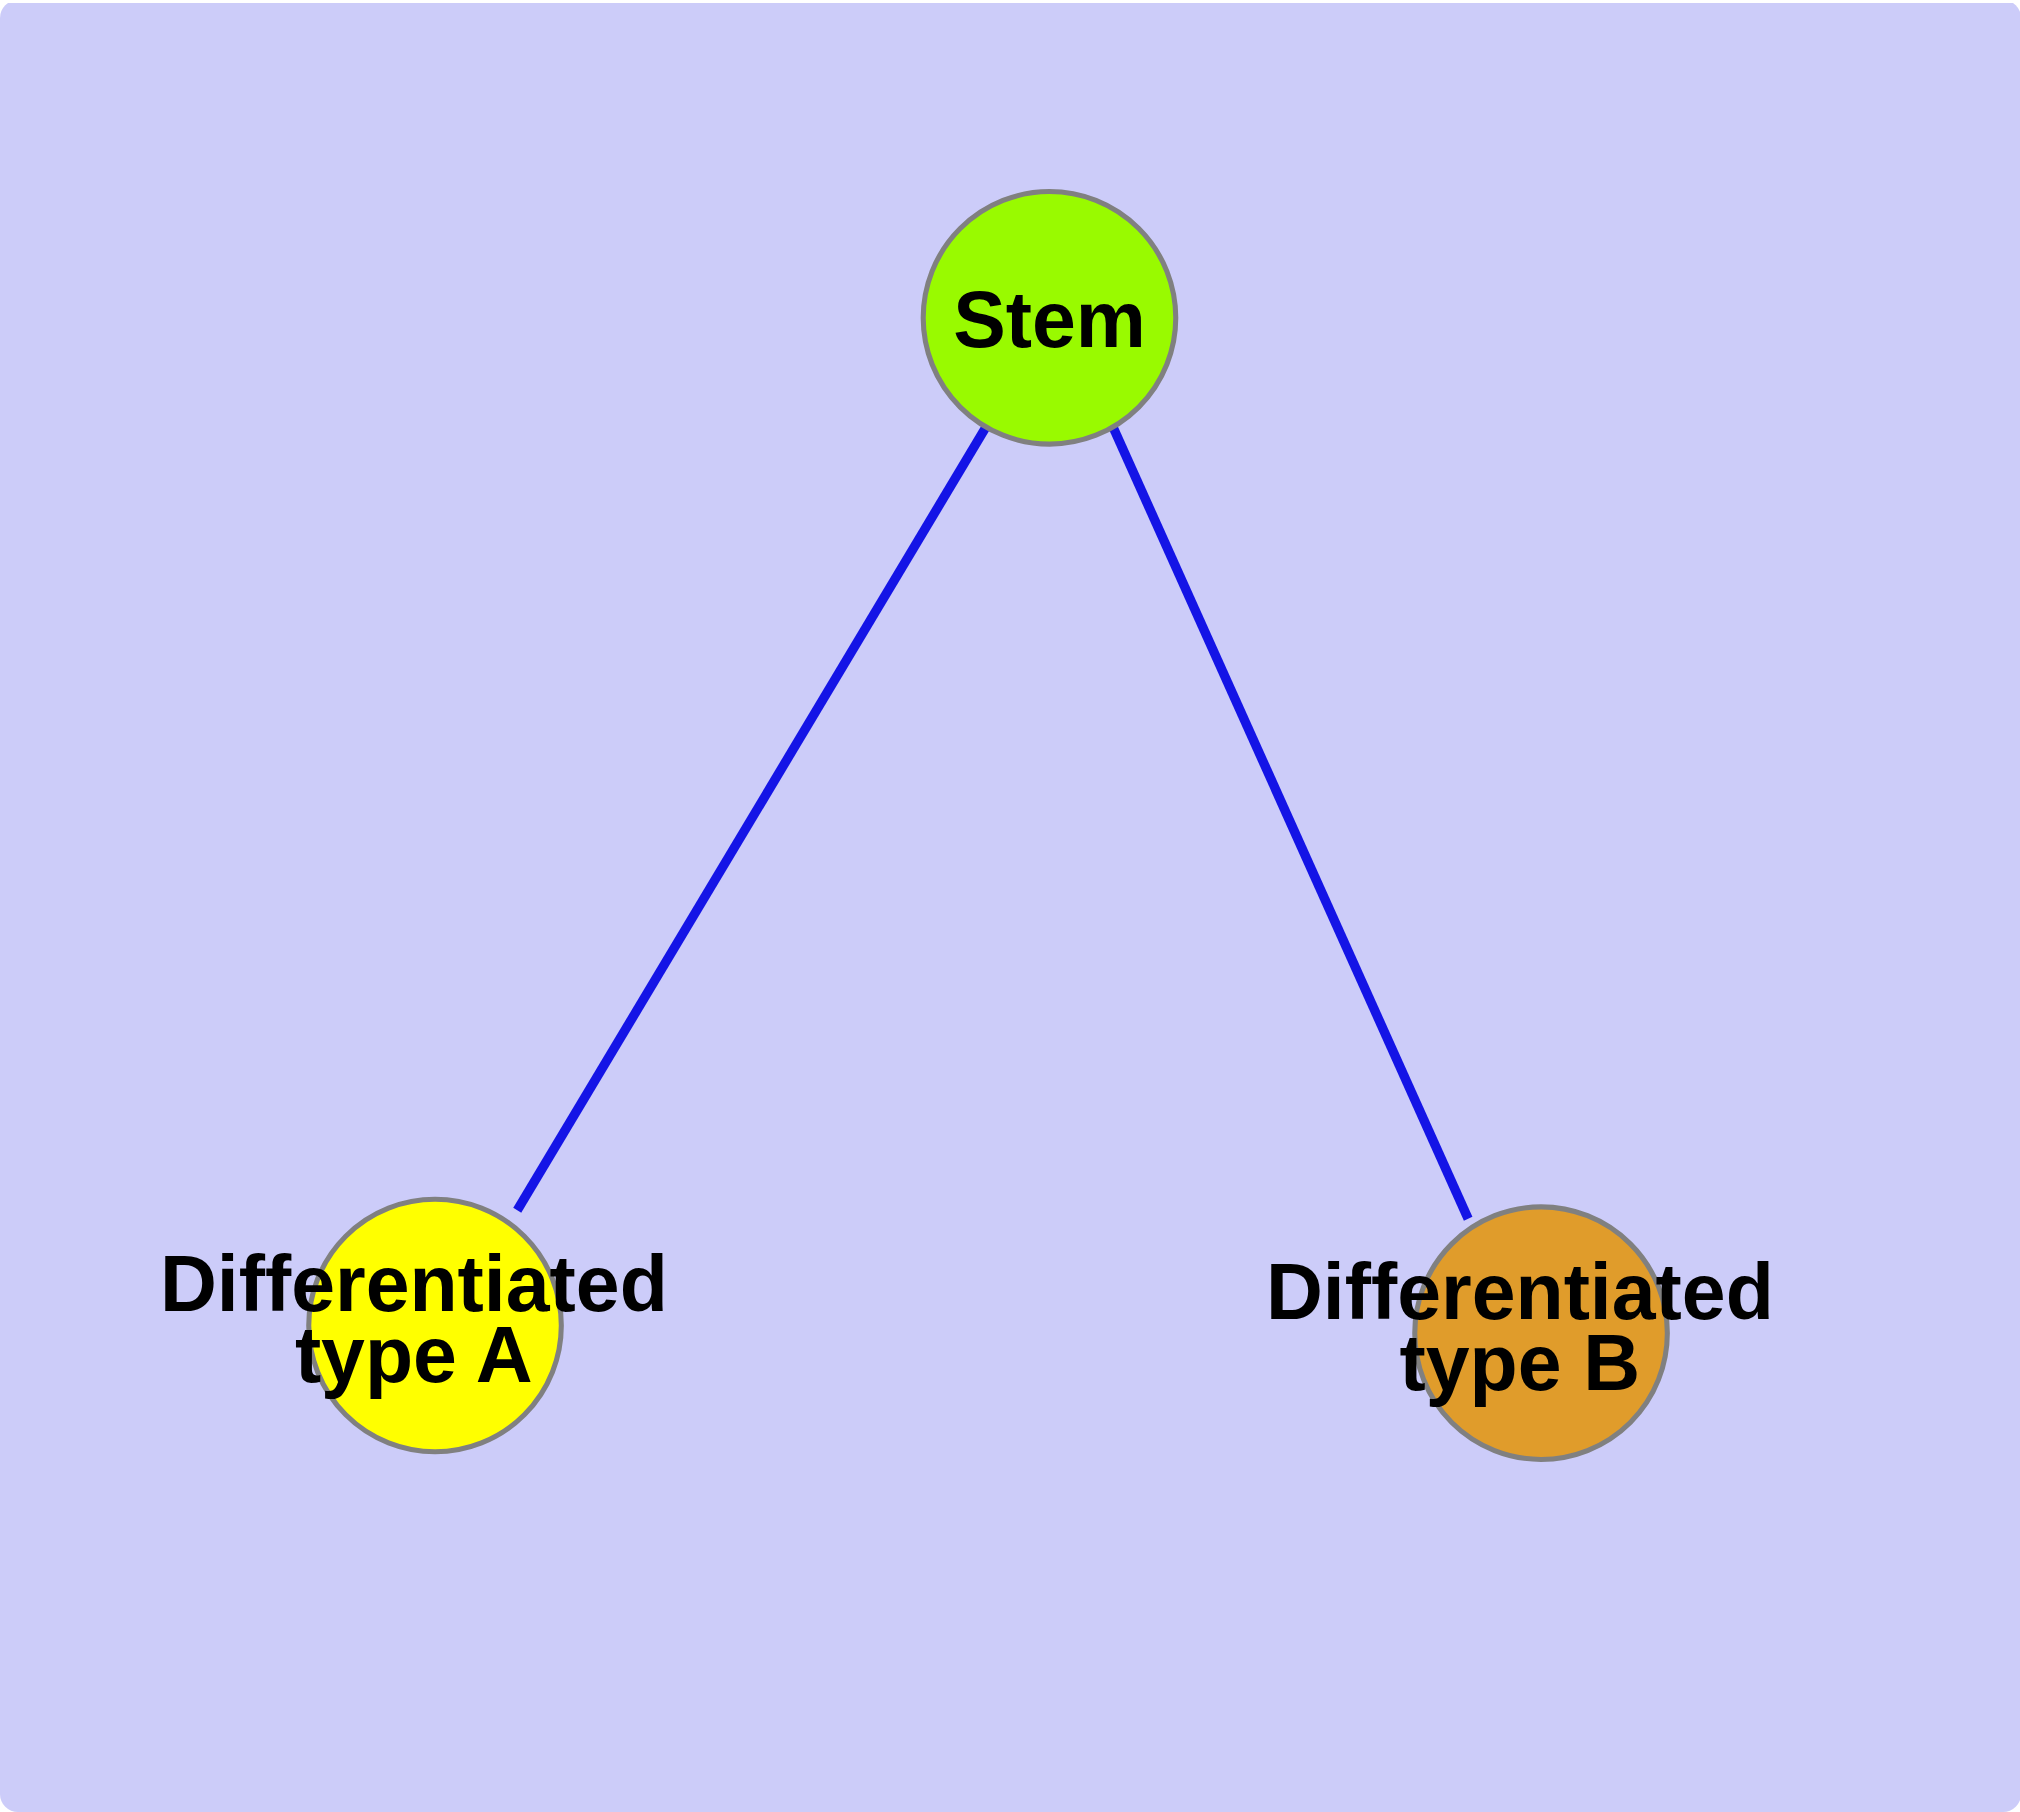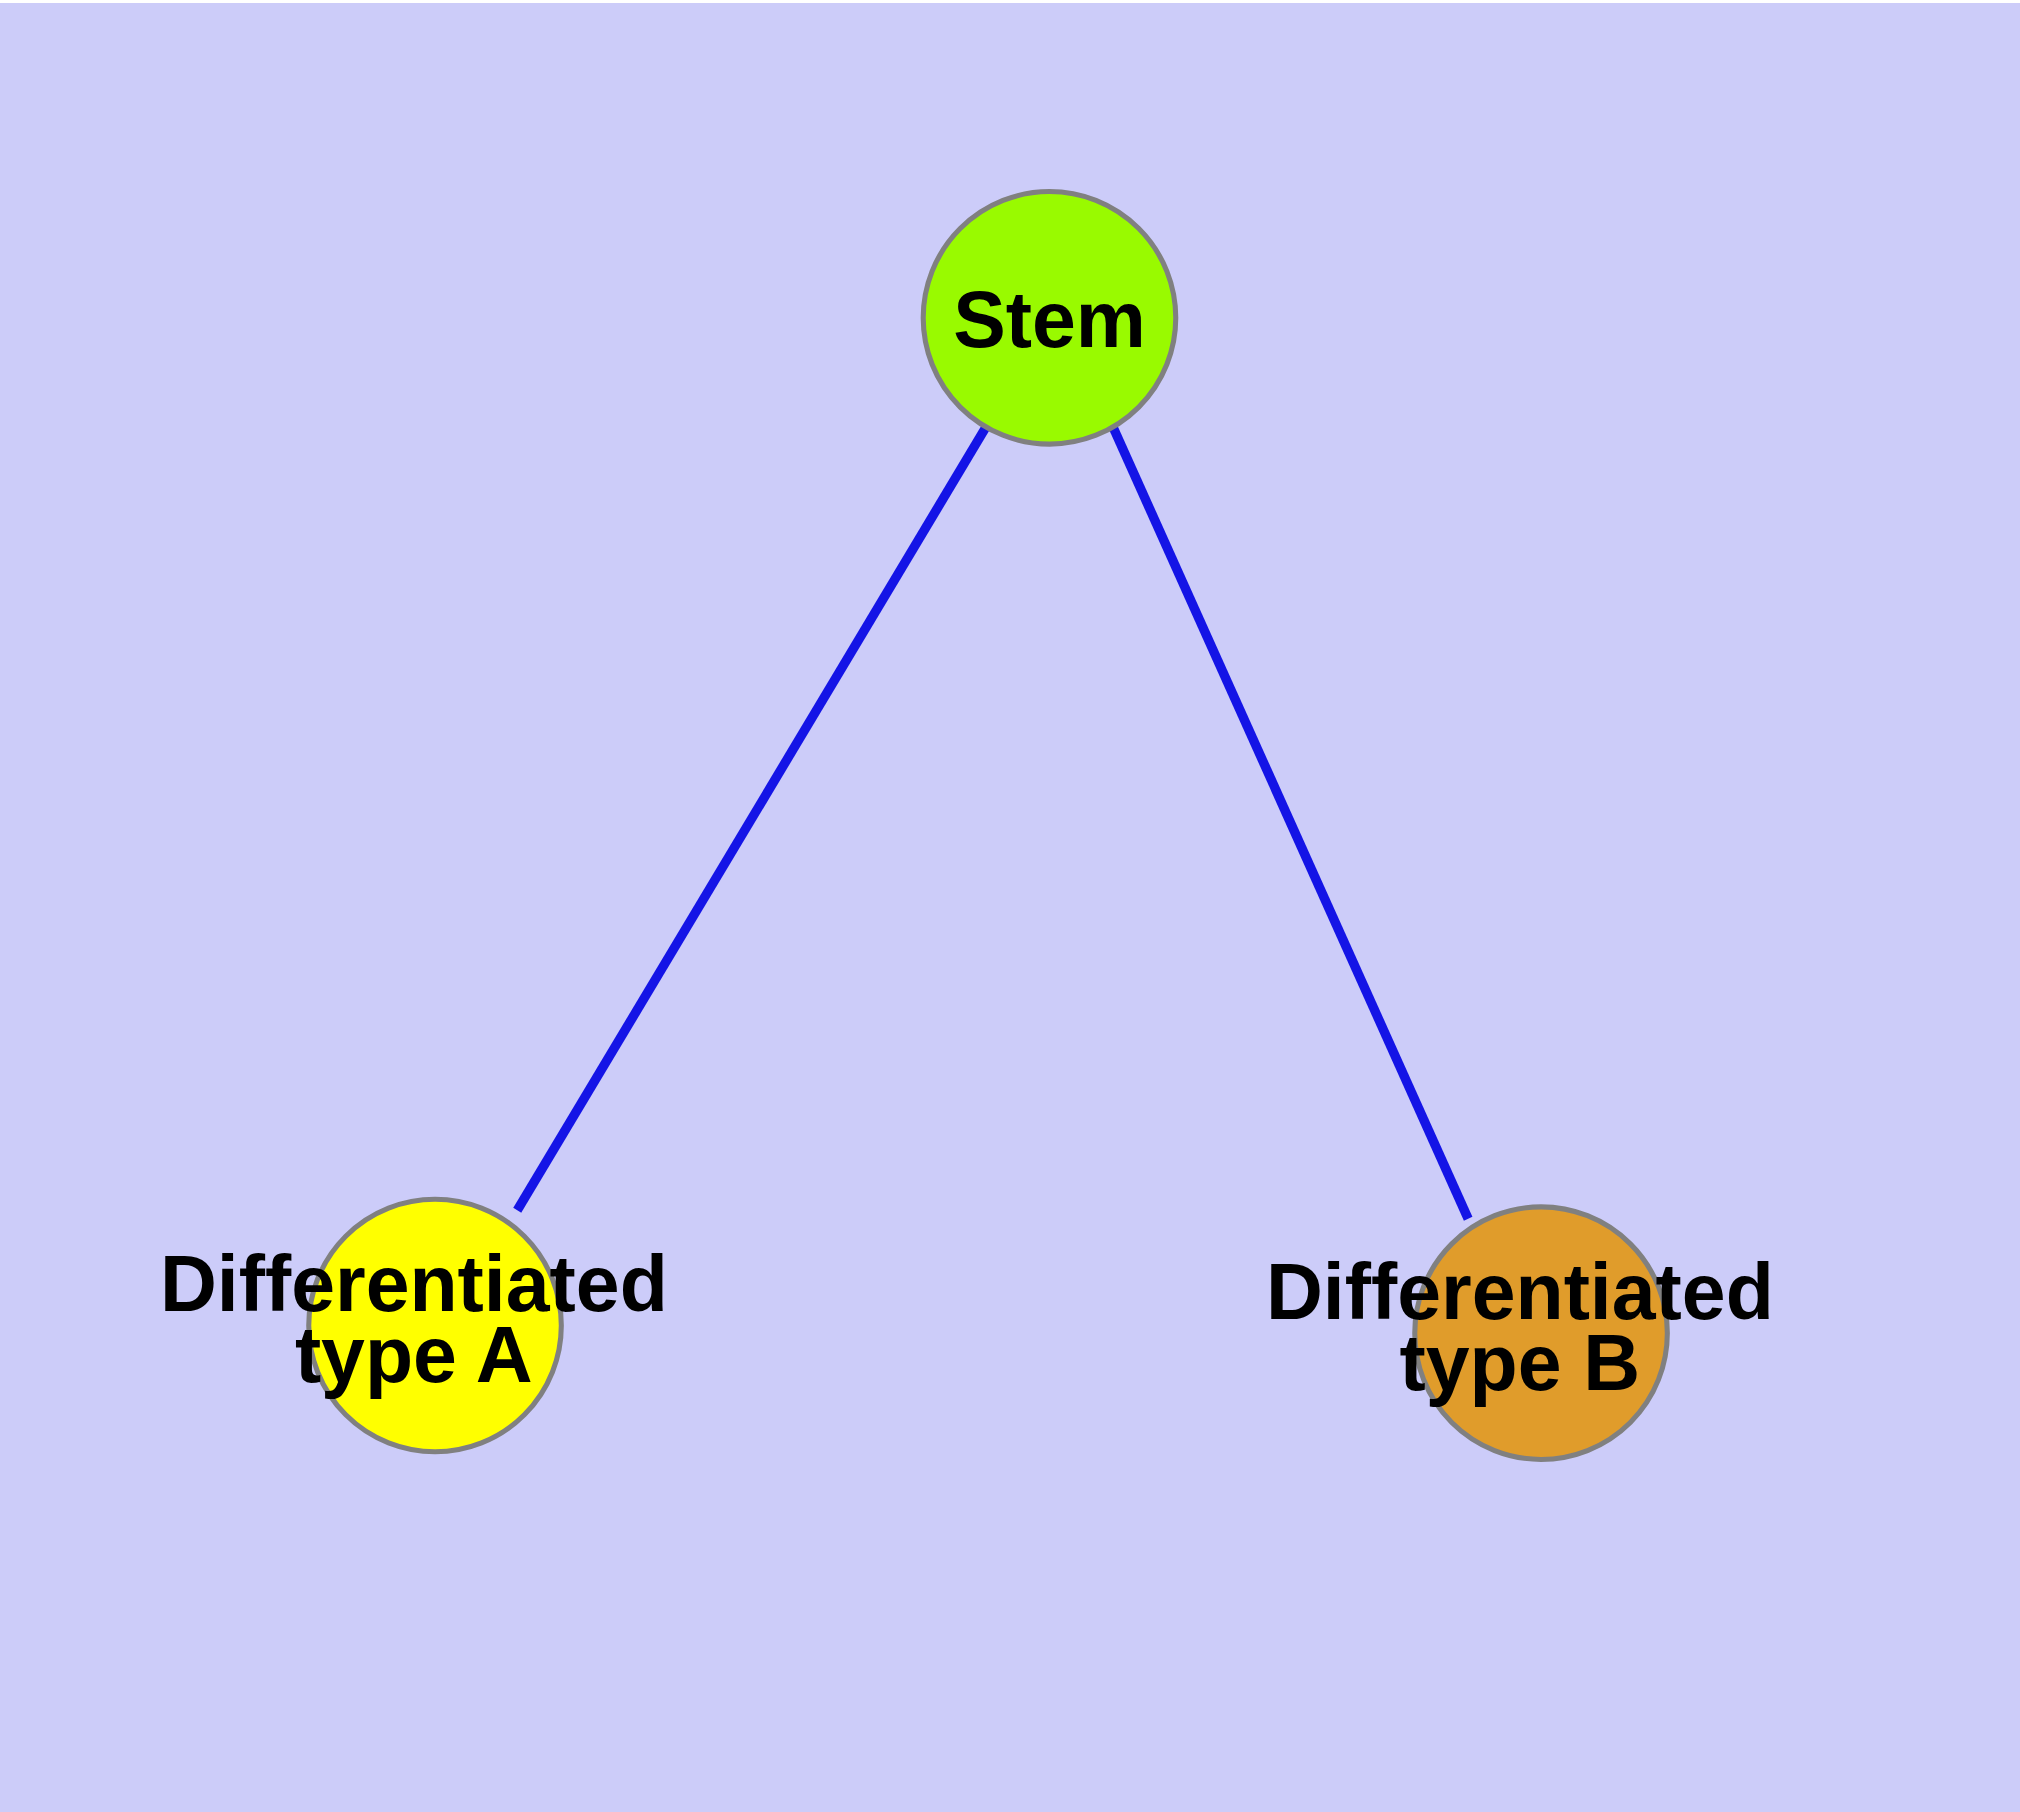--- a/index.html
+++ b/index.html
@@ -6,20 +6,21 @@
     margin: 0;
     padding: 0;
     background: #ffffff;
   }
   #canvas {
     position: relative;
     width: 2021px;
     height: 1812px;
     background: #ffffff;
     overflow: hidden;
+    border-radius: 18px;
   }
   #plot-area {
     position: absolute;
     left: 0;
     top: 3.4px;
     width: 2021px;
     height: 1809px;
     background: #ccccf9;
   }
   #graph-svg {

